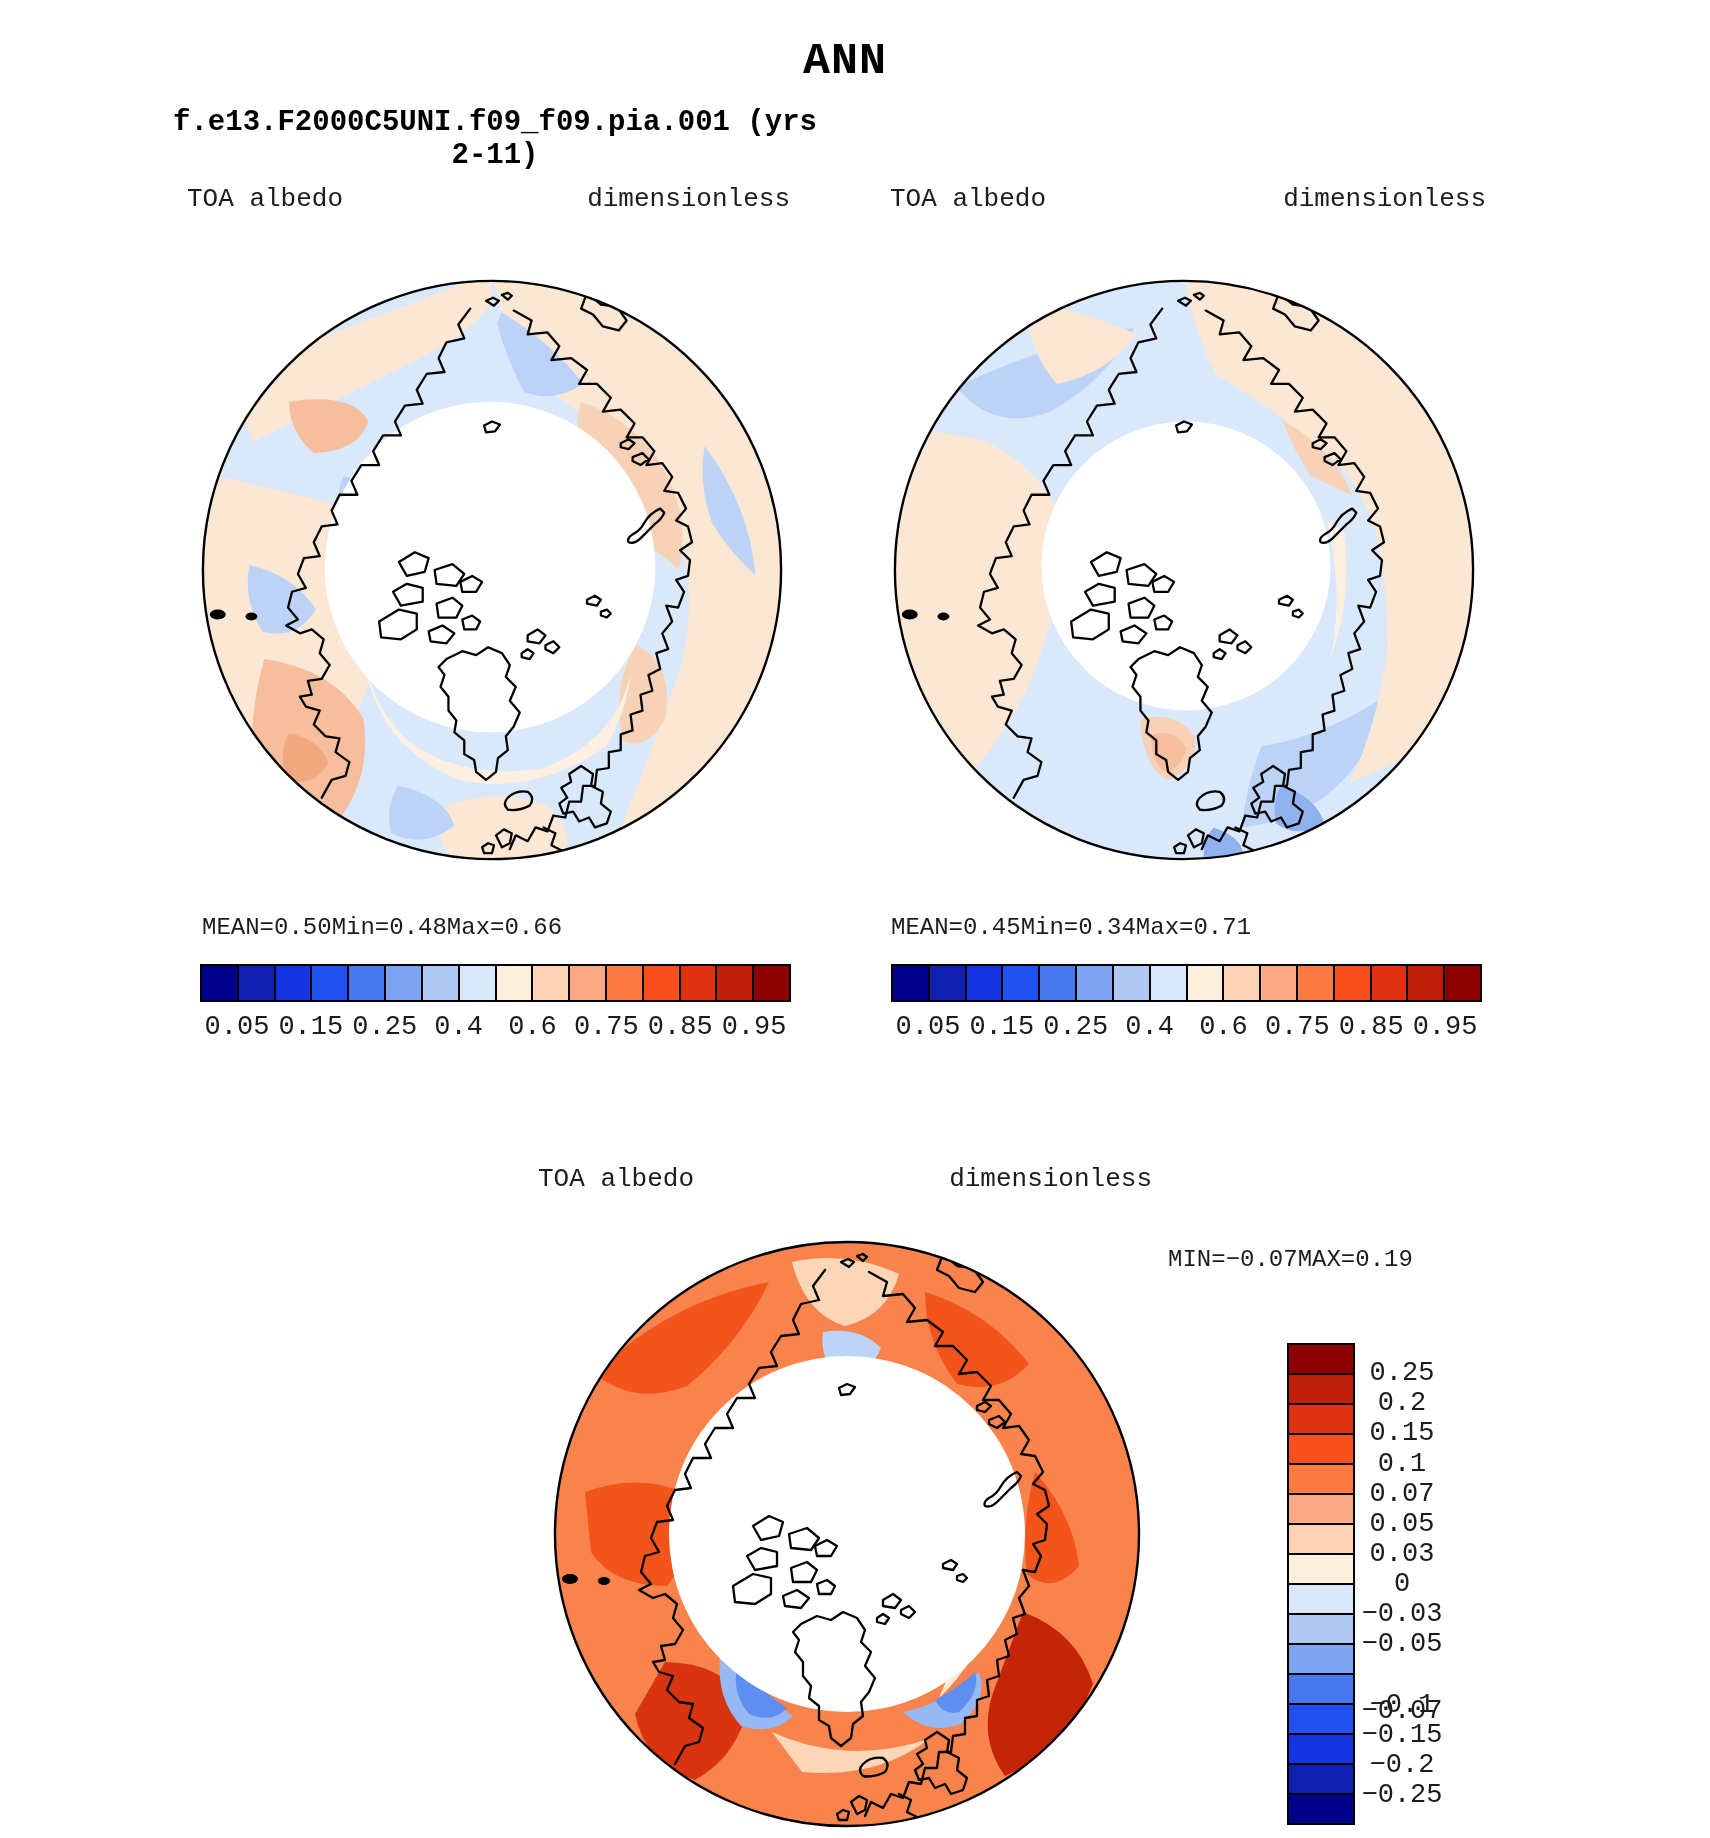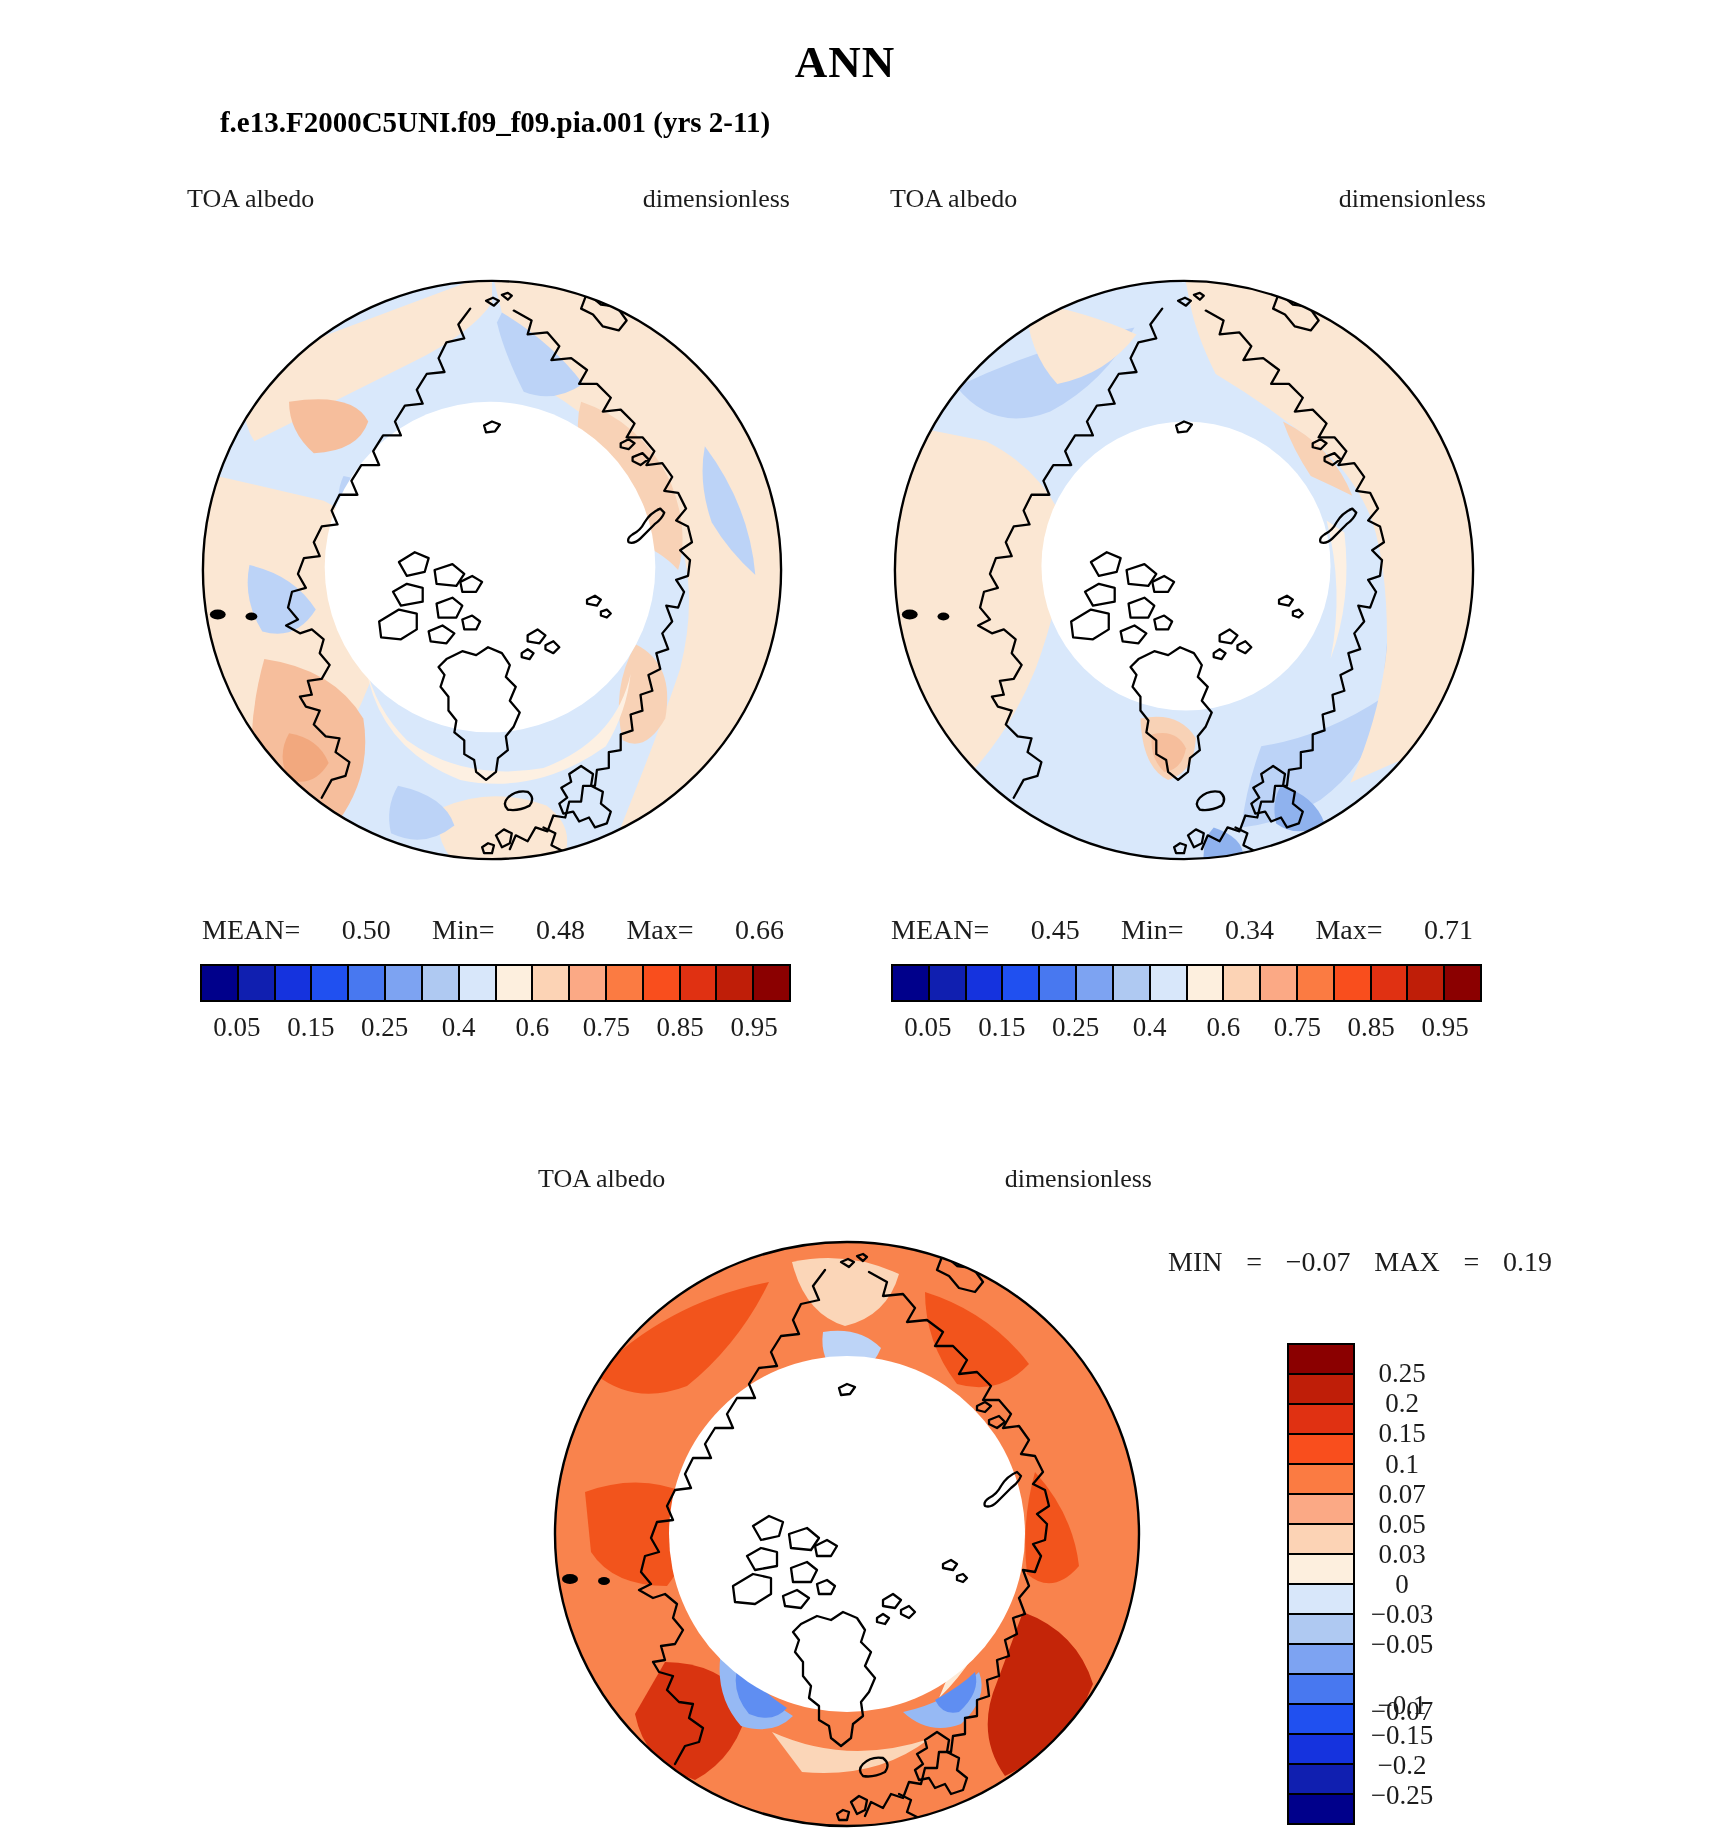--- a/index.html
+++ b/index.html
@@ -1,22 +1,22 @@
 <!DOCTYPE html>
 <html style="--mc-ocean: #D9E8FB; --mc-ocean_mid: #BCD3F7; --mc-ocean_deep: #8FB2EE; --mc-land: #FBE7D3; --mc-land_mid: #F8D2B6; --mc-land_salmon: #F6BE9C; --mc-land_deep: #F2A87E; --mc-cap: #FFFFFF; --mc-cap_ring: #FDF0E2; --mc-diff_base: #F9834D; --mc-diff_strong: #F2541C; --mc-diff_dark: #D93410; --mc-diff_darker: #C42508; --mc-diff_light: #FBD6B8; --mc-diff_lighter: #FDEBD8; --mc-diff_blue_light: #BDD4F7; --mc-diff_blue_mid: #96B9F4; --mc-diff_blue_strong: #5F8EF2; --mc-coast: #000000;"><head>
 <meta charset="utf-8">
 <style>
   html,body{margin:0;padding:0;background:#fff}
   #canvas{position:relative;width:1710px;height:1838px;background:#fff;overflow:hidden;
-          font-family:Liberation Serif, serif;color:#000}
+          font-family:Liberation Mono, monospace;color:#000}
   .abs{position:absolute}
   .t-main{font-weight:bold;font-size:45px;text-align:center;letter-spacing:1px}
   .t-sub{font-weight:bold;font-size:29px;text-align:center}
   .lblrow{display:flex;justify-content:space-between;font-size:26px;color:#1c1c1c}
-  .statsrow{display:flex;justify-content:space-between;font-size:28px;color:#1c1c1c}
+  .statsrow{display:flex;justify-content:flex-start;font-size:24px;color:#1c1c1c}
   .cbar-h{display:flex;width:591px;height:38px;border:2px solid #000;box-sizing:border-box}
   .cbar-h .seg{flex:1;border-right:2px solid #000}
   .cbar-h .seg:last-child{border-right:0}
   .hticks{position:absolute;font-size:27px;height:32px;color:#1c1c1c}
   .hticks span{position:absolute;transform:translateX(-50%);top:0;white-space:nowrap}
   .cbar-v{display:flex;flex-direction:column;width:68px;height:482px;border:2px solid #000;box-sizing:border-box}
   .cbar-v .seg{flex:1;border-bottom:2px solid #000}
   .cbar-v .seg:last-child{border-bottom:0}
   .vticks{font-size:27px;color:#1c1c1c}
   .vticks span{position:absolute;transform:translateY(-50%);left:0;width:100%;text-align:center;white-space:nowrap}

